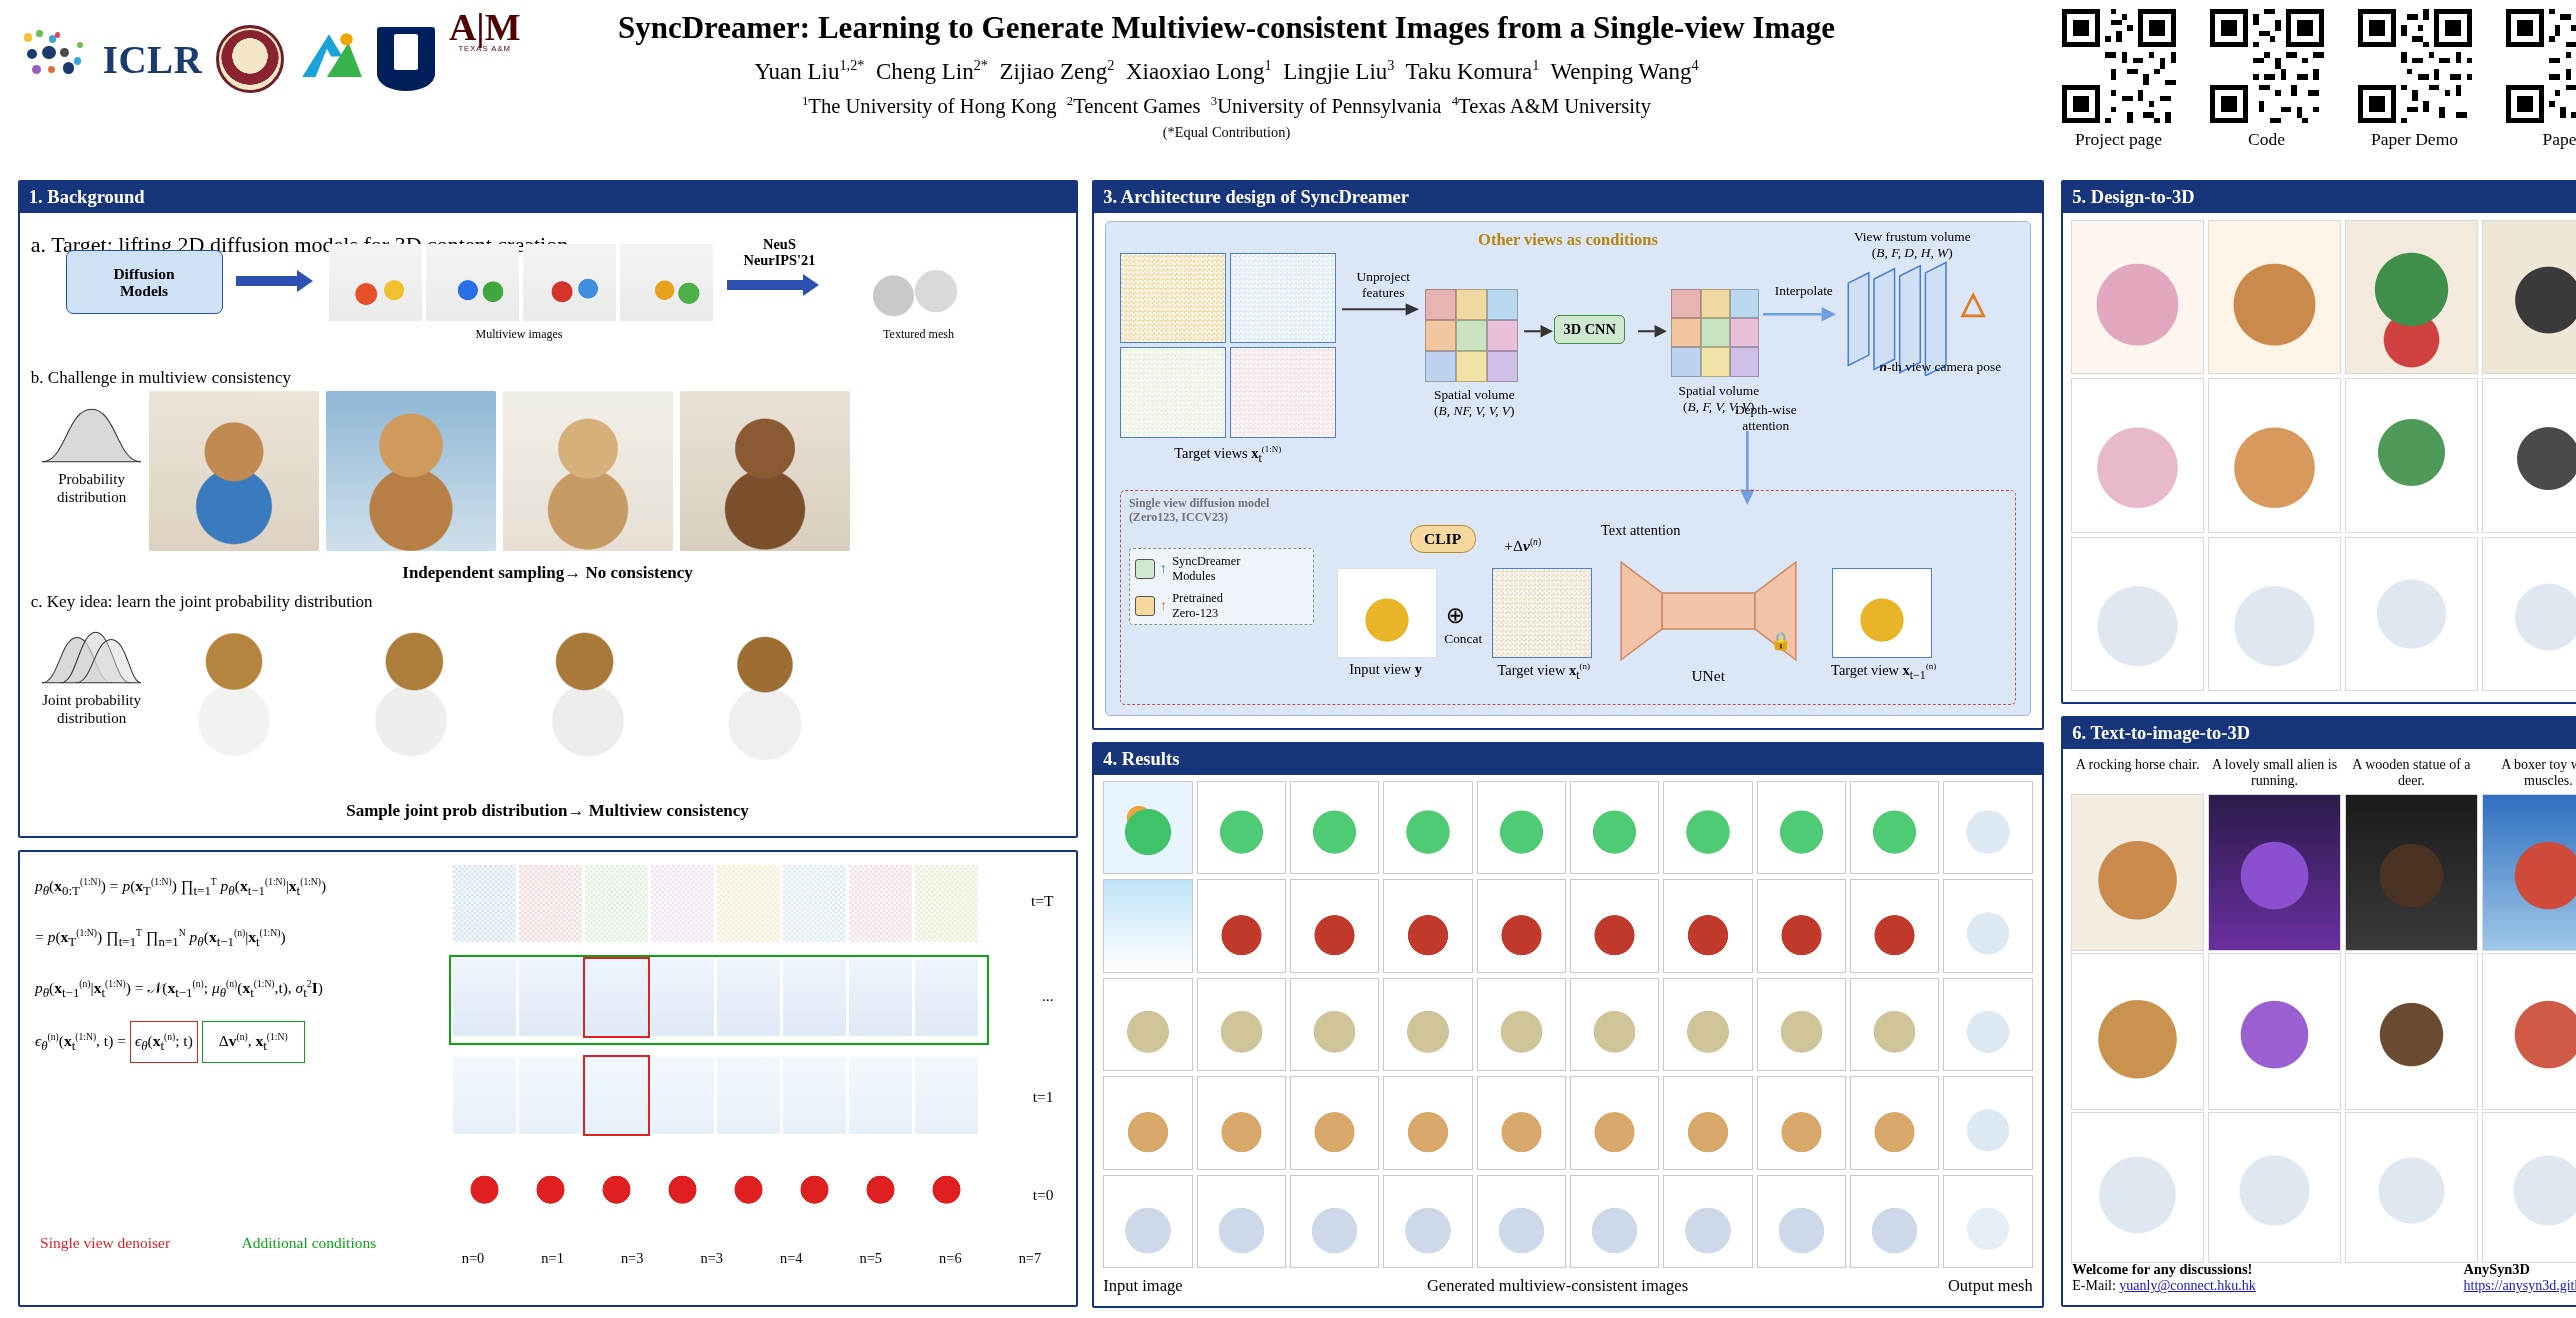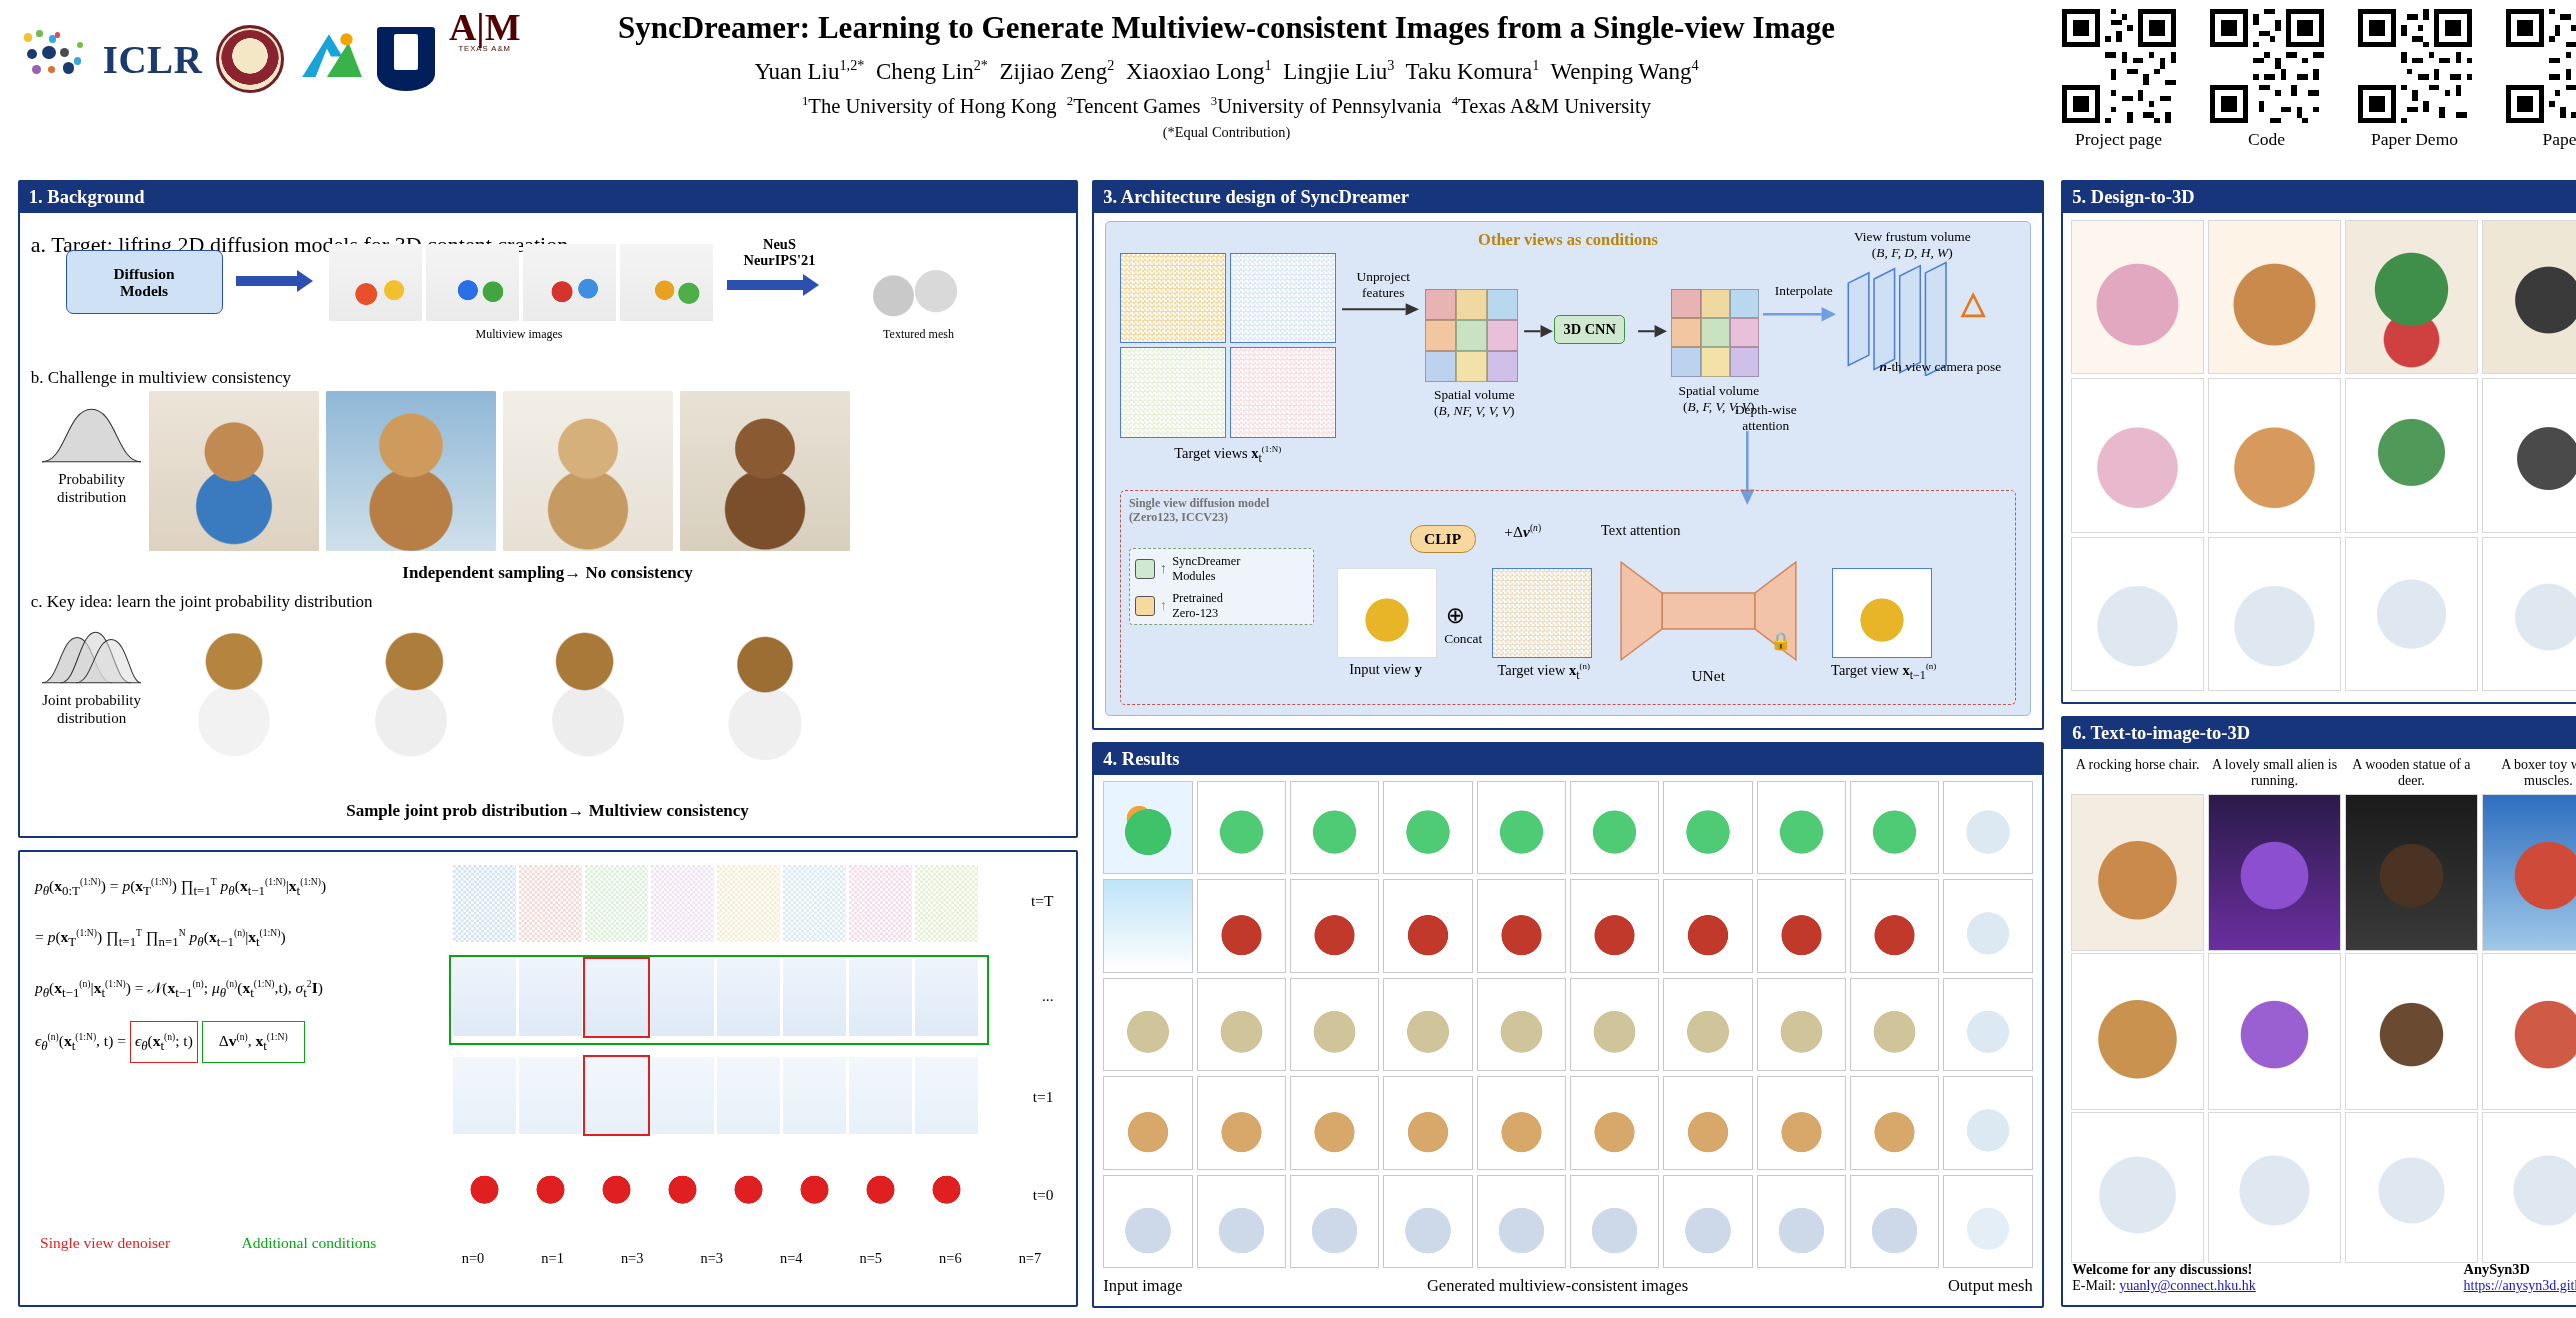--- a/index.html
+++ b/index.html
@@ -677,21 +677,21 @@
               <span>SyncDreamer<br>Modules</span>
             </div>
             <div class="legend-row">
               <span class="sw" style="background:#f7d9a0"></span>
               <span style="color:#c08a2b;font-size:14.4px">↑</span>
               <span>Pretrained<br>Zero-123</span>
             </div>
           </div>
 
           <div class="clip" style="left:289px; top:34px;">CLIP</div>
-          <div class="lbl" style="left:361px; top:31px; width:82px; font-size:15.5px;">+Δ<b><i>v</i></b><sup>(<i>n</i>)</sup></div>
+          <div class="lbl" style="left:361px; top:45px; width:82px; font-size:15.5px;">+Δ<b><i>v</i></b><sup>(<i>n</i>)</sup></div>
           <div class="lbl" style="left:453px; top:31px; width:134px; font-size:14.4px;">Text attention</div>
 
           <div class="pic" style="position:absolute;left:216px;top:77px;width:98px;height:88px;background:
                radial-gradient(circle at 50% 58%, #e8b528 0 30%, transparent 31%), #ffffff; border:1px solid #ddd;"></div>
           <div class="lbl" style="left:206px; top:170px; width:118px; font-size:14.4px;">Input view <b>y</b></div>
 
           <div style="position:absolute;left:325px;top:111px;font-size:23px">⊕</div>
           <div class="lbl" style="left:309px; top:140px; width:67px; font-size:13.4px;">Concat</div>
 
           <div class="pic" style="position:absolute;left:371px;top:77px;width:98px;height:88px;

